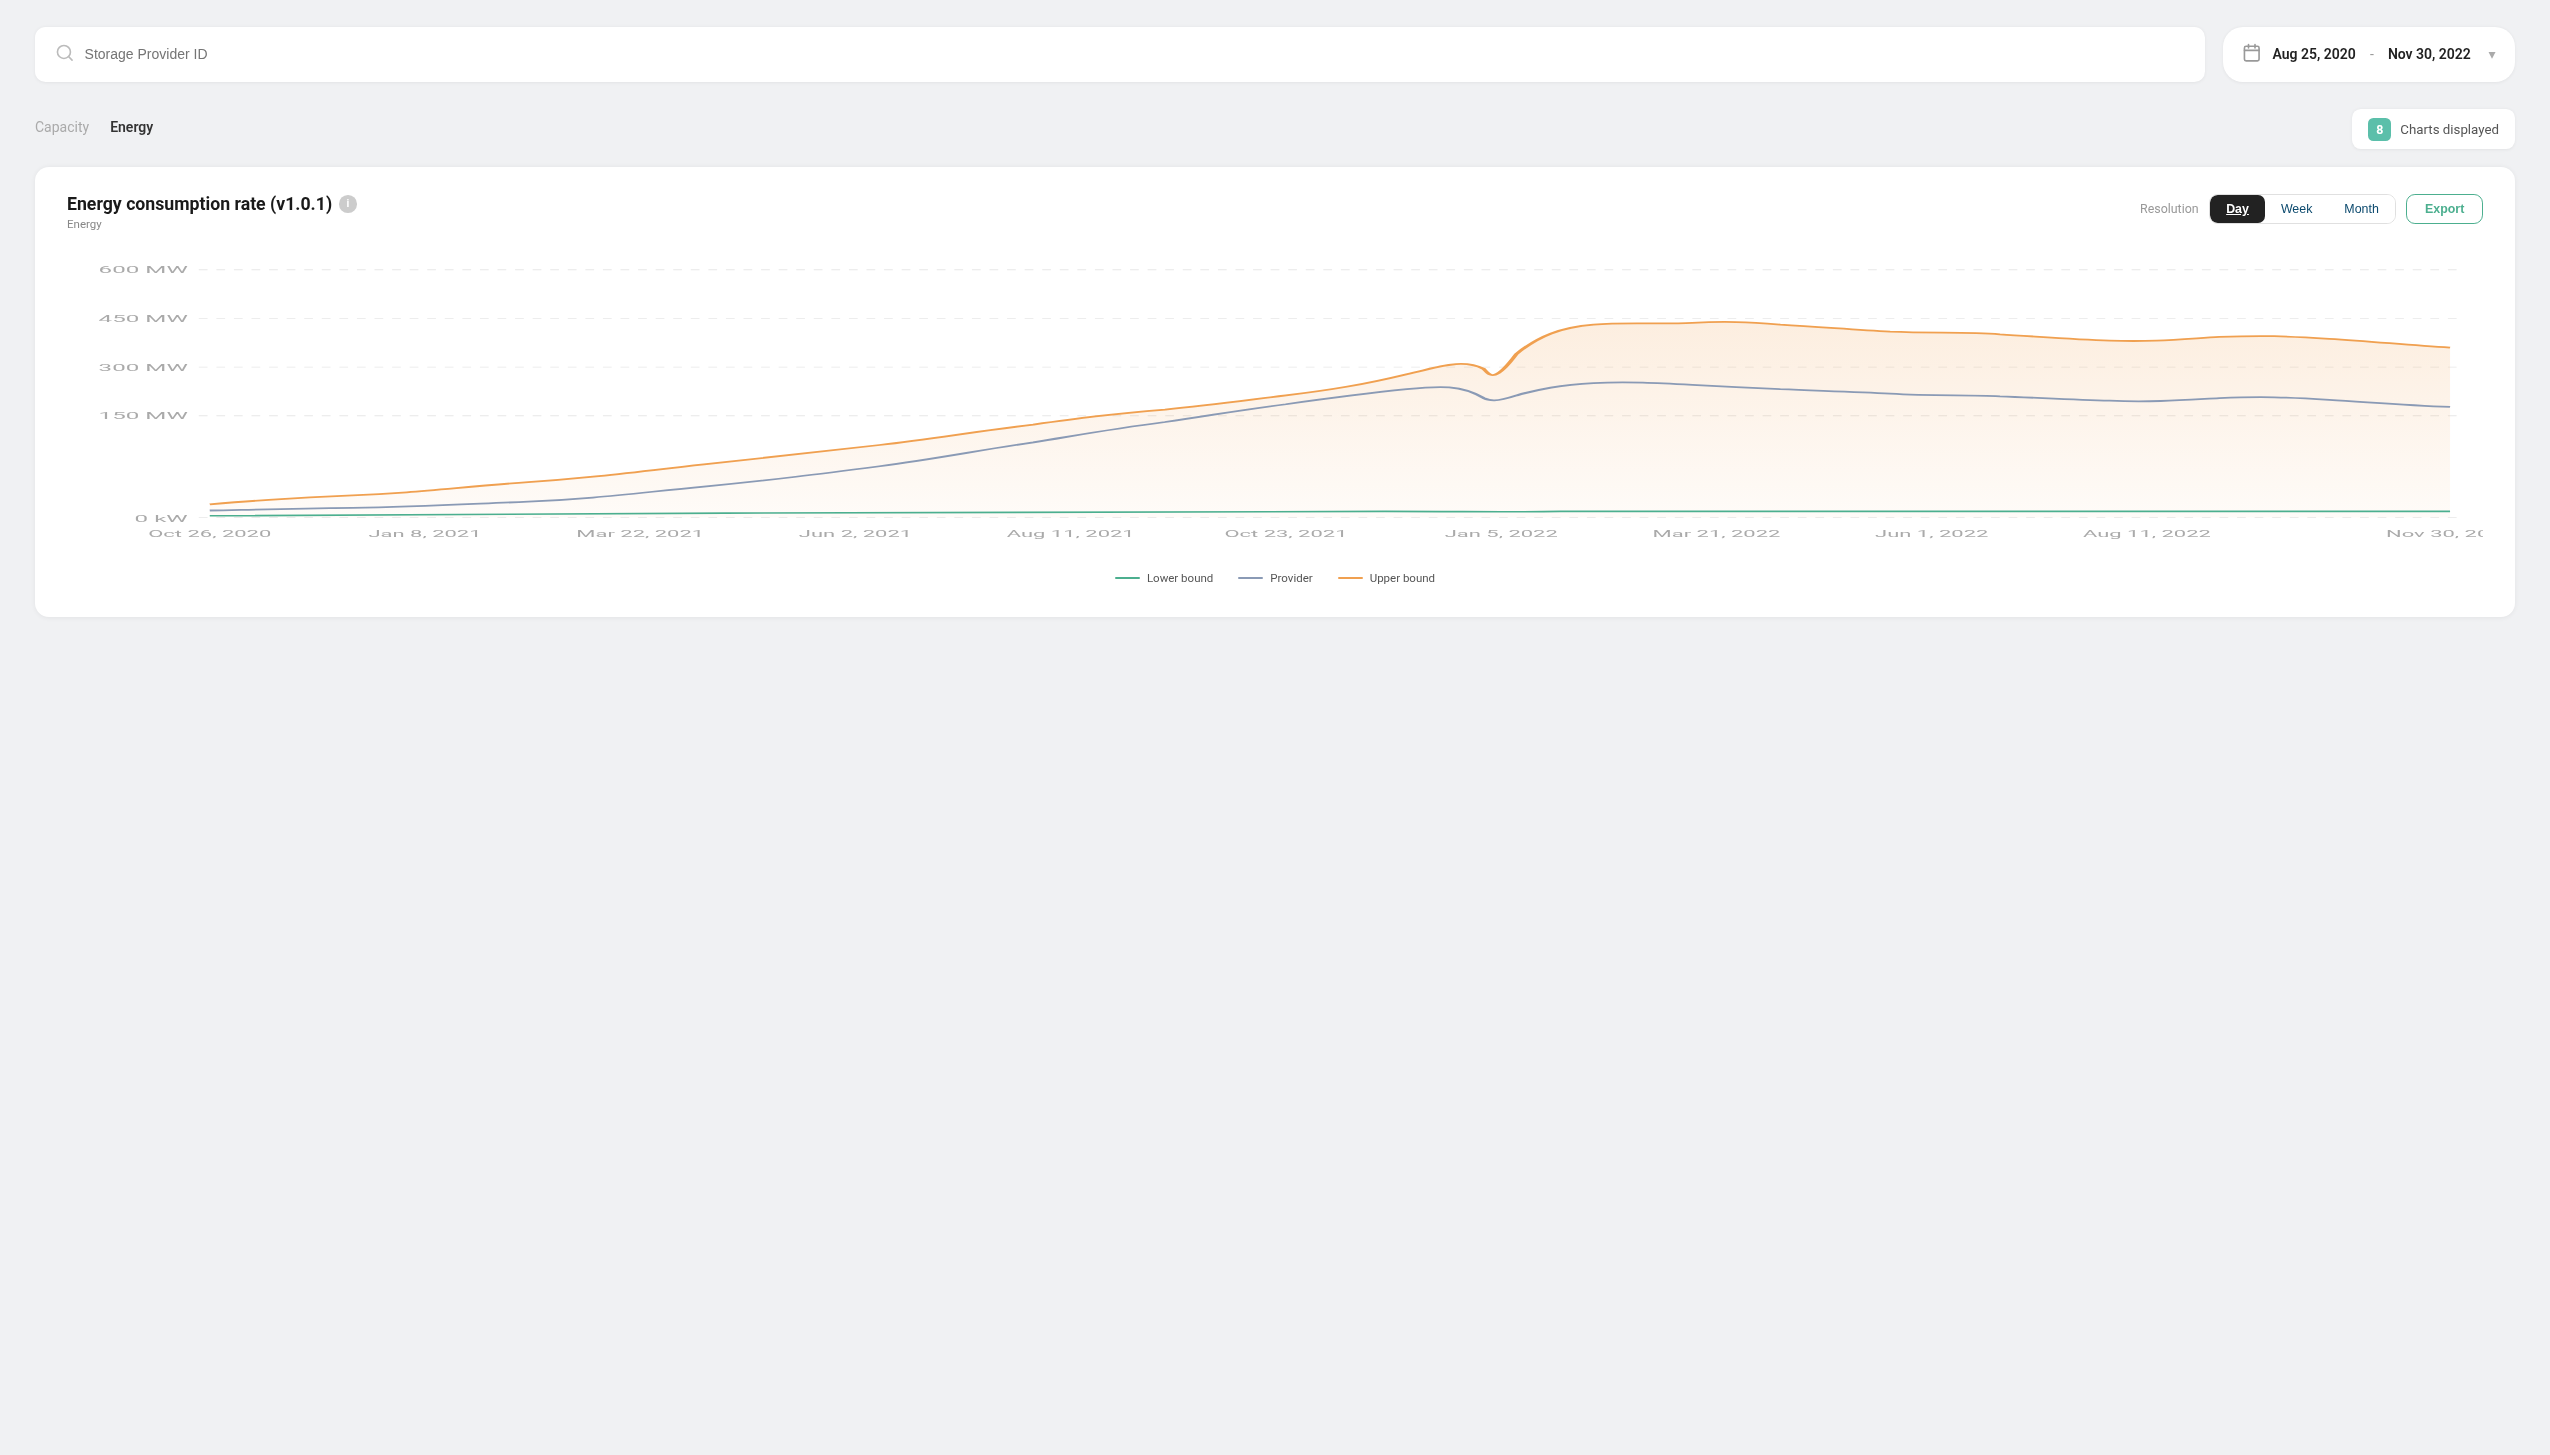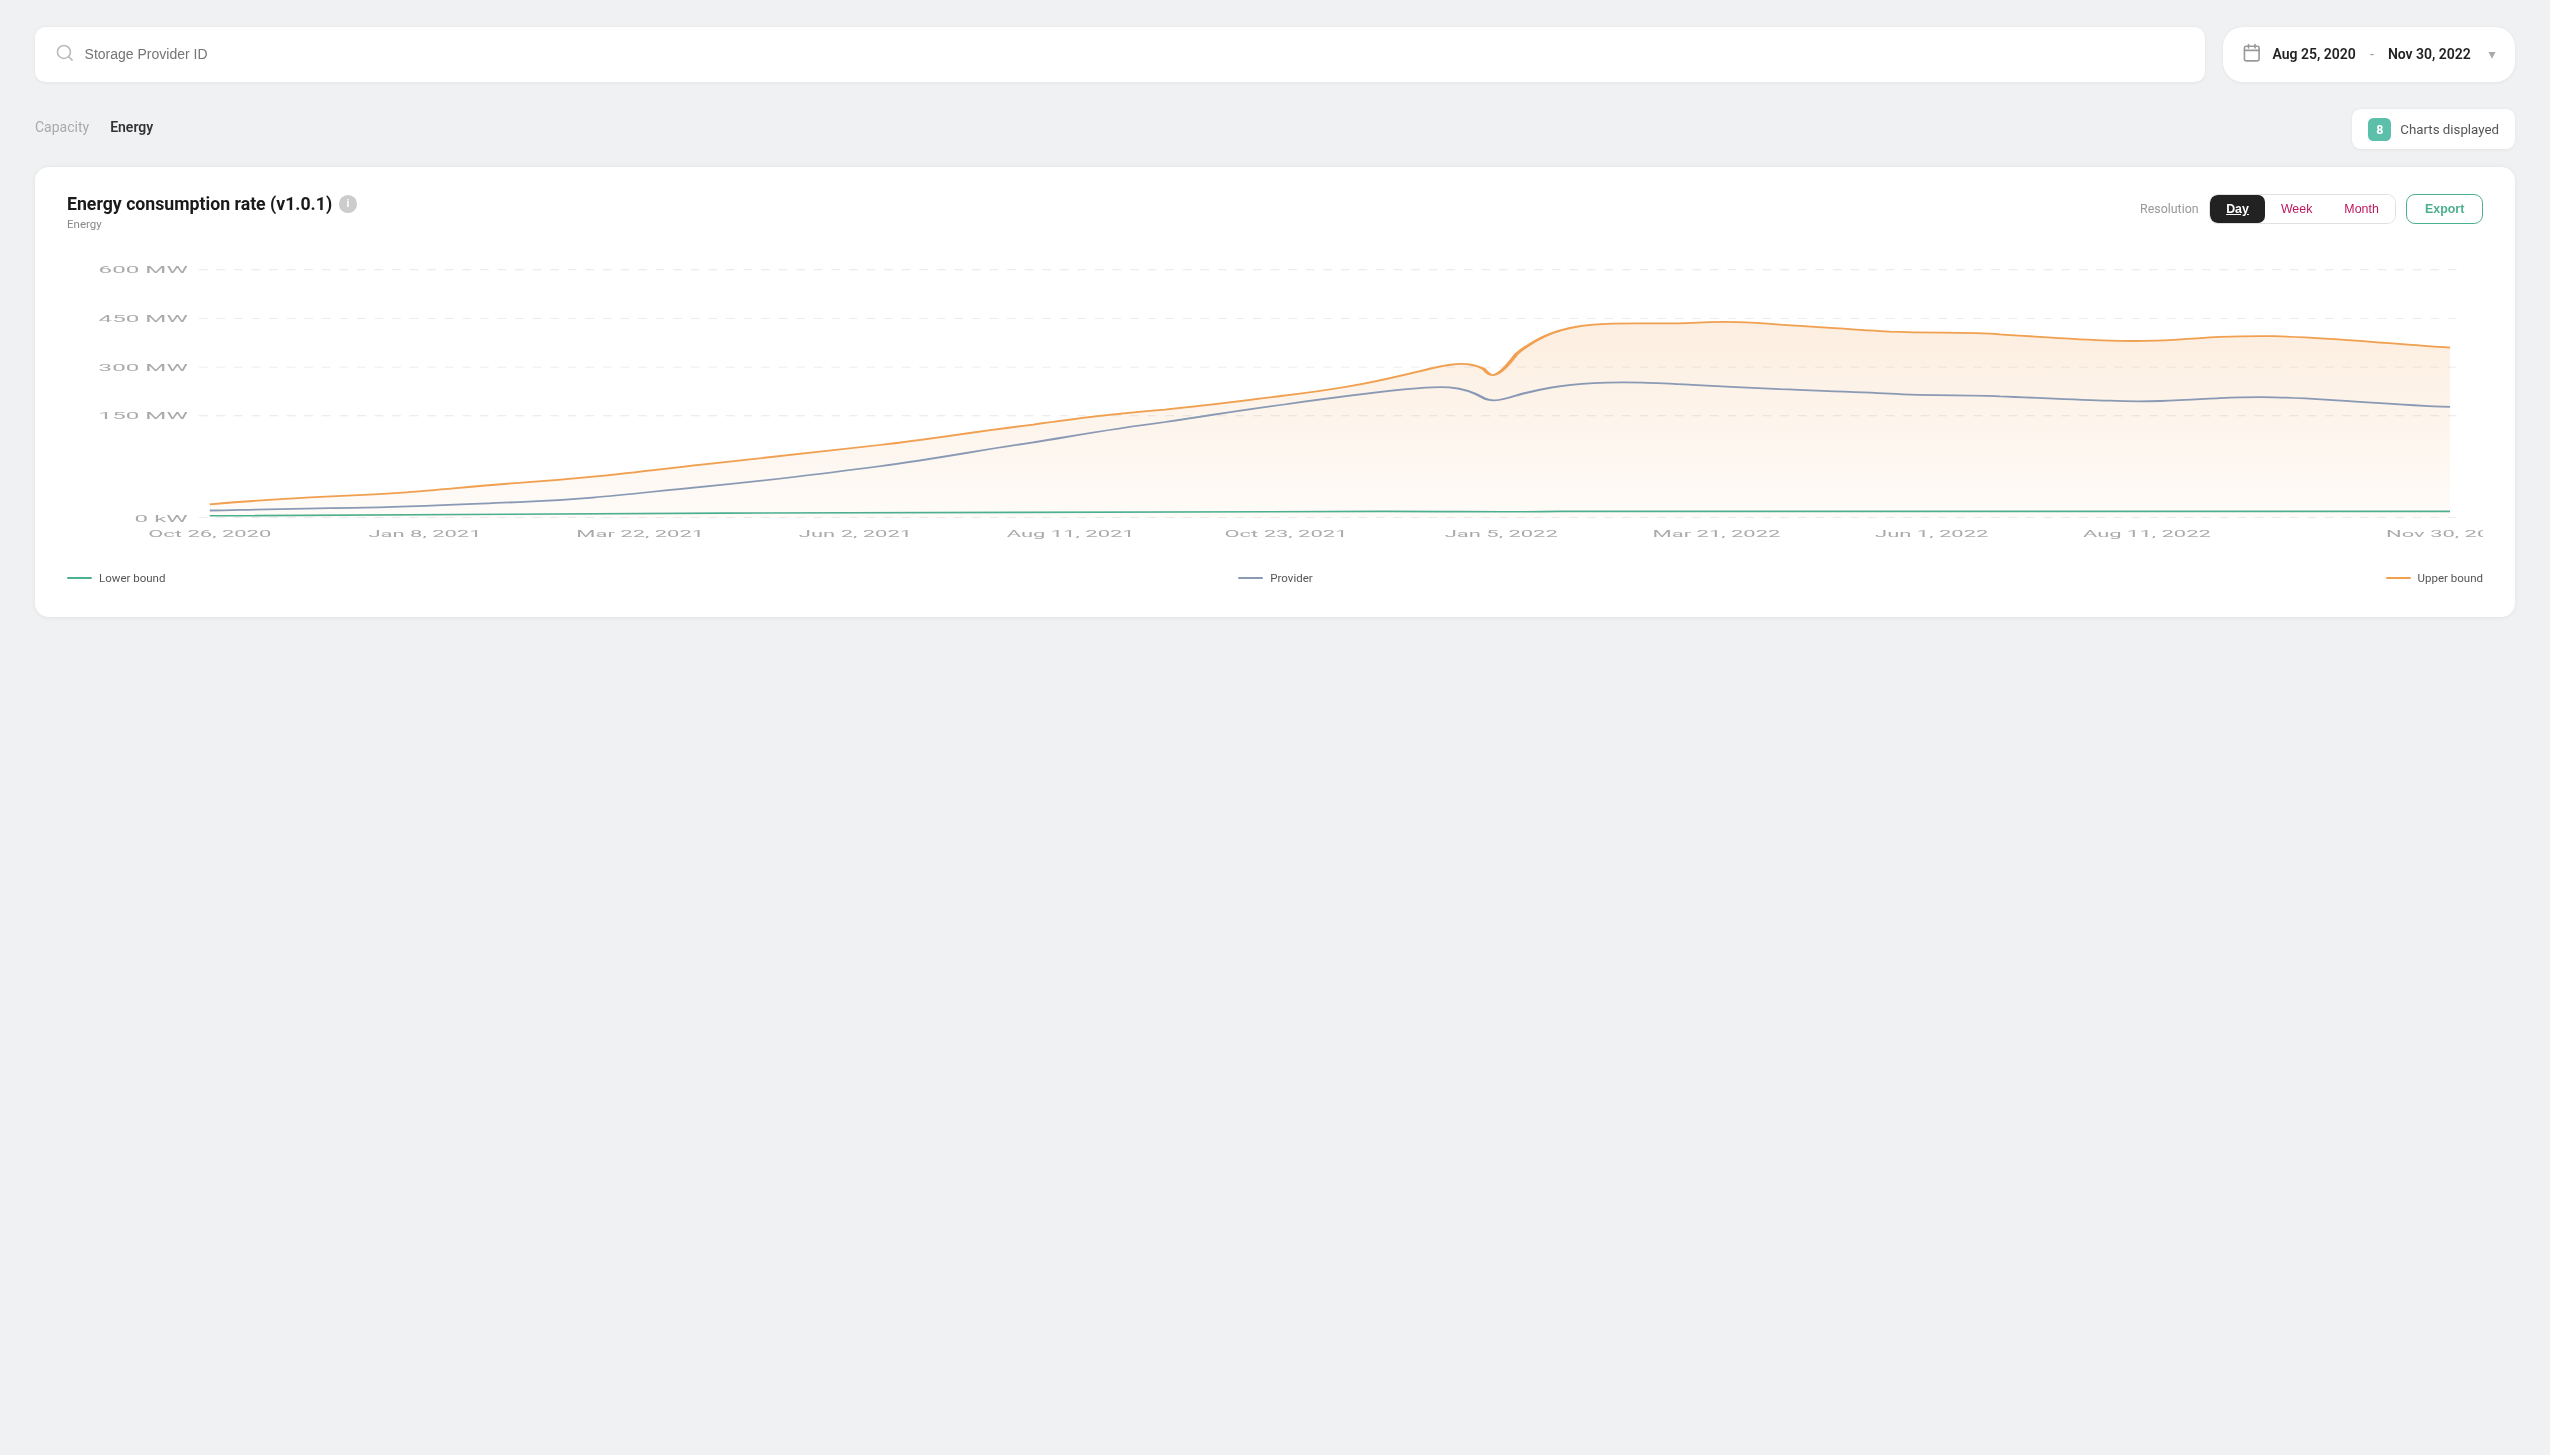--- a/index.html
+++ b/index.html
@@ -145,21 +145,21 @@
     }
     .resolution-buttons {
       display: flex;
       border: 1.3px solid #e0e0e0;
       border-radius: 8.9px;
       overflow: hidden;
     }
     .res-btn {
       padding: 7px 16px;
       font-size: 12.4px;
-      color: #be185d;
+      color: #0c4a6e;
       cursor: pointer;
       background: #fff;
       border: none;
       outline: none;
     }
     .res-btn.active {
       background: #222;
       color: #fff;
       font-weight: 600;
       border-radius: 7px;
@@ -181,21 +181,21 @@
       width: 100%;
       height: 301px;
     }
     svg.main-chart {
       width: 100%;
       height: 100%;
     }
 
     .legend {
       display: flex;
-      justify-content: space-between;
+      justify-content: center;
       gap: 25px;
       margin-top: 17.7px;
     }
     .legend-item {
       display: flex;
       align-items: center;
       gap: 7px;
       font-size: 11.5px;
       color: #555;
     }

